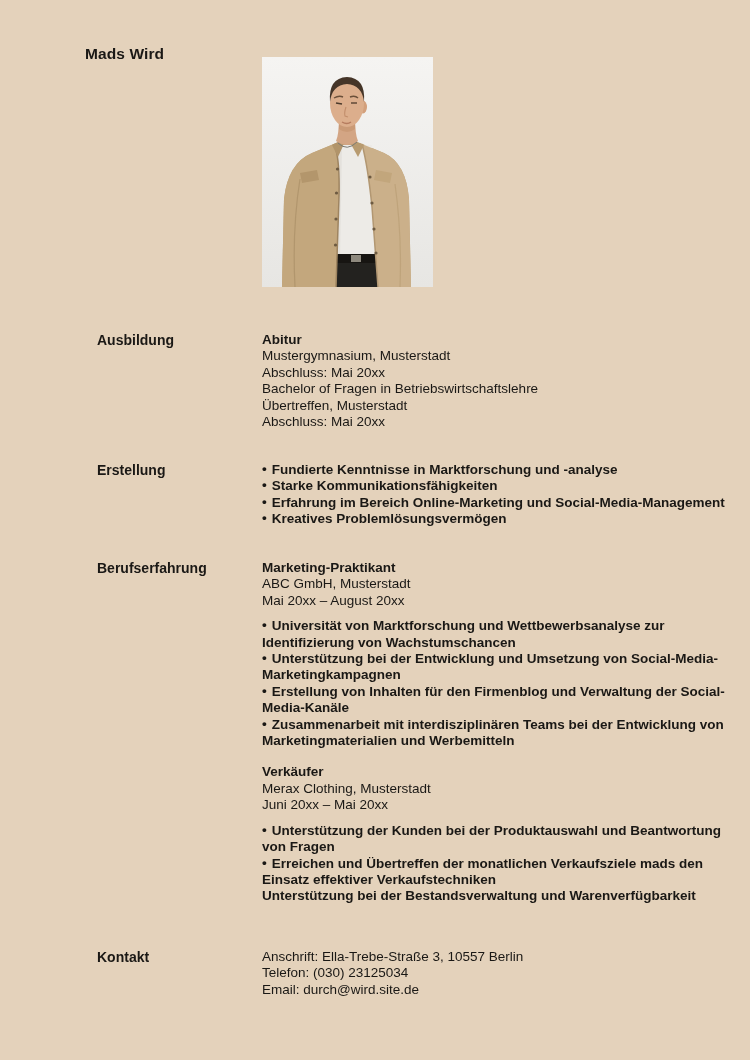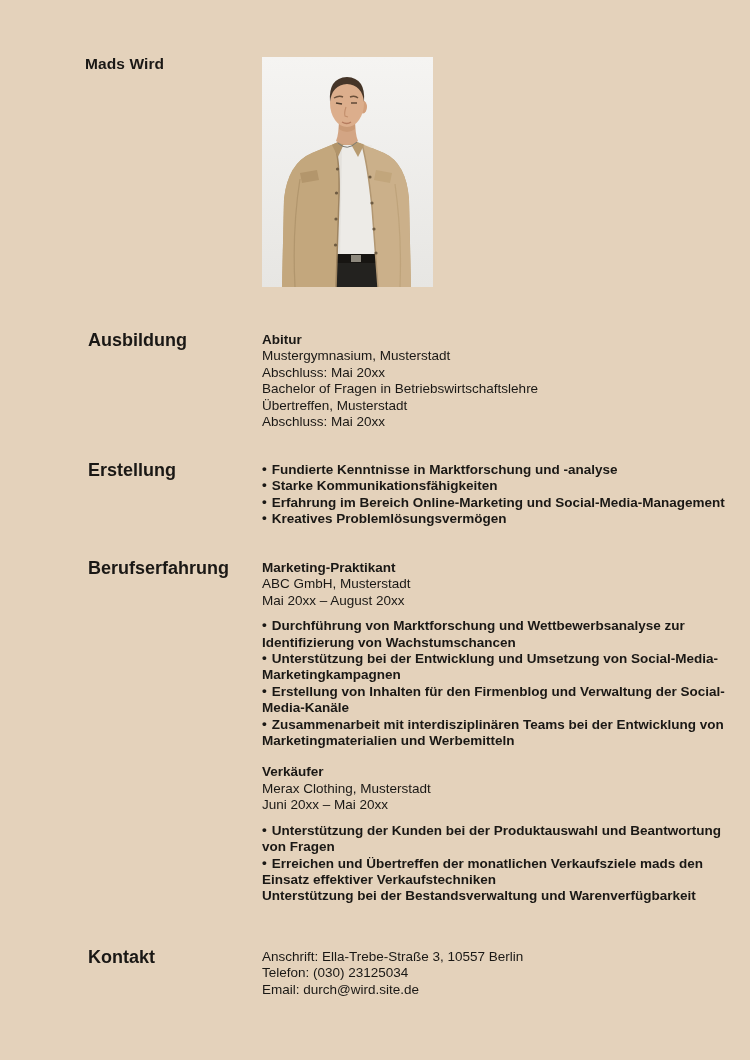--- a/index.html
+++ b/index.html
@@ -11,37 +11,37 @@
     -webkit-font-smoothing:antialiased;
   }
   .page {
     position:relative;
     width:750px; height:1060px;
     background:#e4d2bb;
     overflow:hidden;
     font-size:13.5px; line-height:16.4px;
   }
   .name {
-    position:absolute; left:85px; top:54px;
+    position:absolute; left:85px; top:44px;
     margin:0; font-size:15.5px; line-height:19px; font-weight:700;
     letter-spacing:0.1px;
   }
   .photo {
     position:absolute; left:262px; top:57px;
     width:171px; height:230px; overflow:hidden;
   }
   .photo svg { display:block; }
   .section { position:absolute; left:85px; width:640px; }
   .sec-ausbildung { top:332px; }
   .sec-kenntnisse { top:462px; }
   .sec-beruf     { top:560px; }
   .sec-kontakt   { top:949px; }
   .label {
-    position:absolute; left:3px; top:0;
-    font-size:18px; font-weight:700; line-height:17px;
+    position:absolute; left:12px; top:0;
+    font-size:14px; font-weight:700; line-height:17px;
   }
   .content { margin-left:177px; width:463px; }
   .line { margin:0; }
   .b { font-weight:700; }
   .li { margin:0;font-weight:bold; }
   .dot { display:inline-block; margin-right:5px; transform:translateY(-1px); }
   .bullets { margin-top:9px; }
   .job + .job { margin-top:15px; }
 </style>
 </head>
@@ -137,21 +137,21 @@
 
   <section class="section sec-beruf">
     <div class="label">Berufserfahrung</div>
     <div class="content">
 
       <div class="job">
         <p class="line b">Marketing-Praktikant</p>
         <p class="line">ABC GmbH, Musterstadt</p>
         <p class="line">Mai 20xx – August 20xx</p>
         <div class="bullets">
-          <p class="li"><span class="dot">•</span><span>Durchführung von Marktforschung und Wettbewerbsanalyse zur Identifizierung von Wachstumschancen</span></p>
+          <p class="li"><span class="dot">•</span><span>Universität von Marktforschung und Wettbewerbsanalyse zur Identifizierung von Wachstumschancen</span></p>
           <p class="li"><span class="dot">•</span><span>Unterstützung bei der Entwicklung und Umsetzung von Social-Media-Marketingkampagnen</span></p>
           <p class="li"><span class="dot">•</span><span>Erstellung von Inhalten für den Firmenblog und Verwaltung der Social-Media-Kanäle</span></p>
           <p class="li"><span class="dot">•</span><span>Zusammenarbeit mit interdisziplinären Teams bei der Entwicklung von Marketingmaterialien und Werbemitteln</span></p>
         </div>
       </div>
 
       <div class="job">
         <p class="line b">Verkäufer</p>
         <p class="line">Merax Clothing, Musterstadt</p>
         <p class="line">Juni 20xx – Mai 20xx</p>

